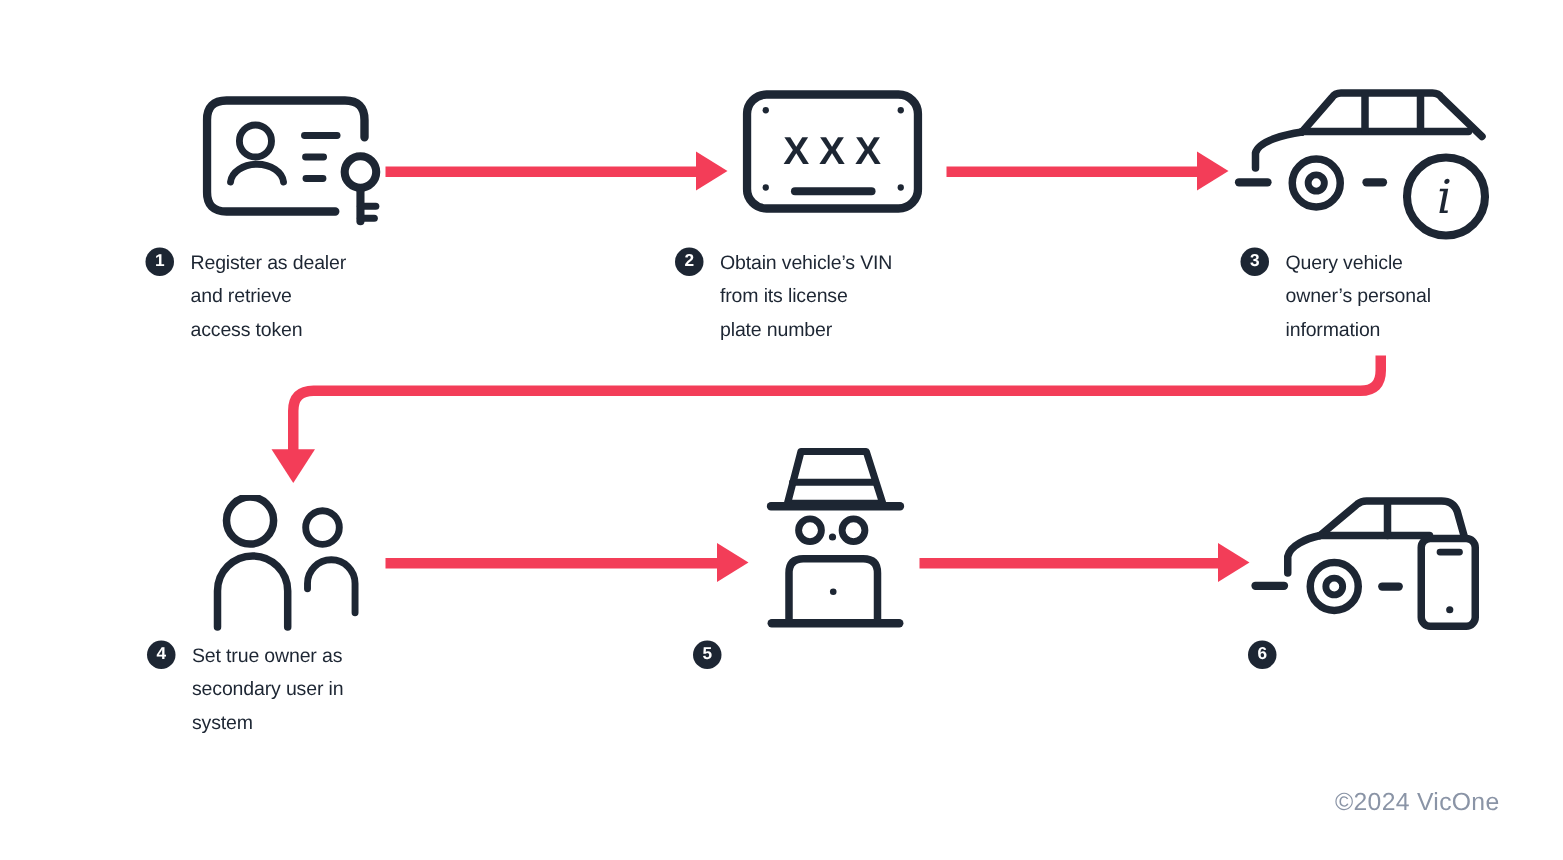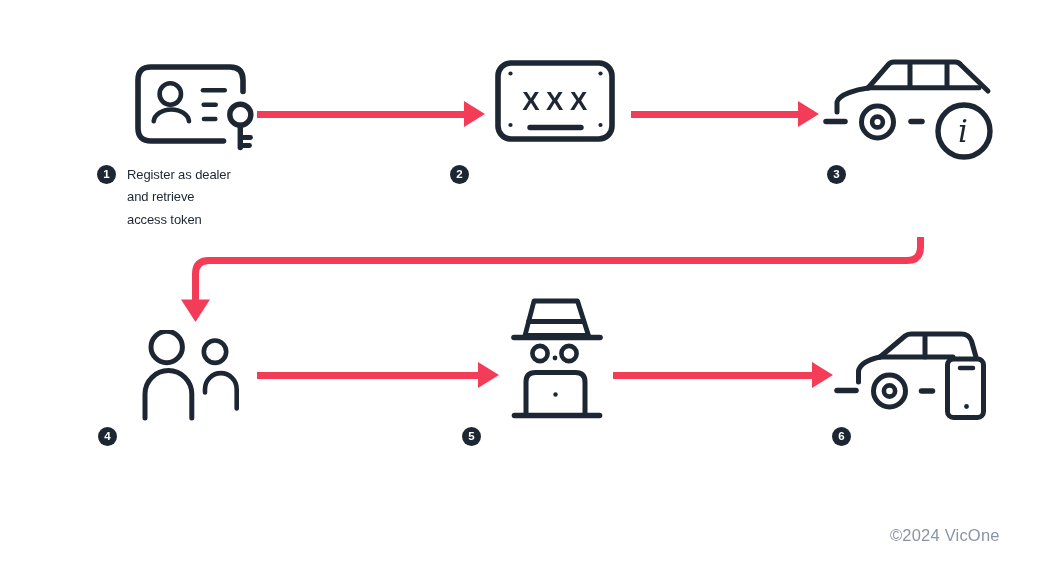--- a/index.html
+++ b/index.html
@@ -148,26 +148,35 @@
   </svg>
 
   <div class="label" style="left:62px;top:164px">
     <span class="badge">1</span>
     <div class="text">Register as dealer
 and retrieve
 access token</div>
   </div>
   <div class="label" style="left:415px;top:164px">
     <span class="badge">2</span>
+    <div class="text">Obtain vehicle’s VIN
+from its license
+plate number</div>
   </div>
   <div class="label" style="left:792px;top:164px">
     <span class="badge">3</span>
+    <div class="text">Query vehicle
+owner’s personal
+information</div>
   </div>
   <div class="label" style="left:63px;top:426px">
     <span class="badge">4</span>
+    <div class="text">Set true owner as
+secondary user in
+system</div>
   </div>
   <div class="label" style="left:427px;top:426px">
     <span class="badge">5</span>
   </div>
   <div class="label" style="left:797px;top:426px">
     <span class="badge">6</span>
   </div>
 
   <div class="footer">©2024 VicOne</div>
 </div>

